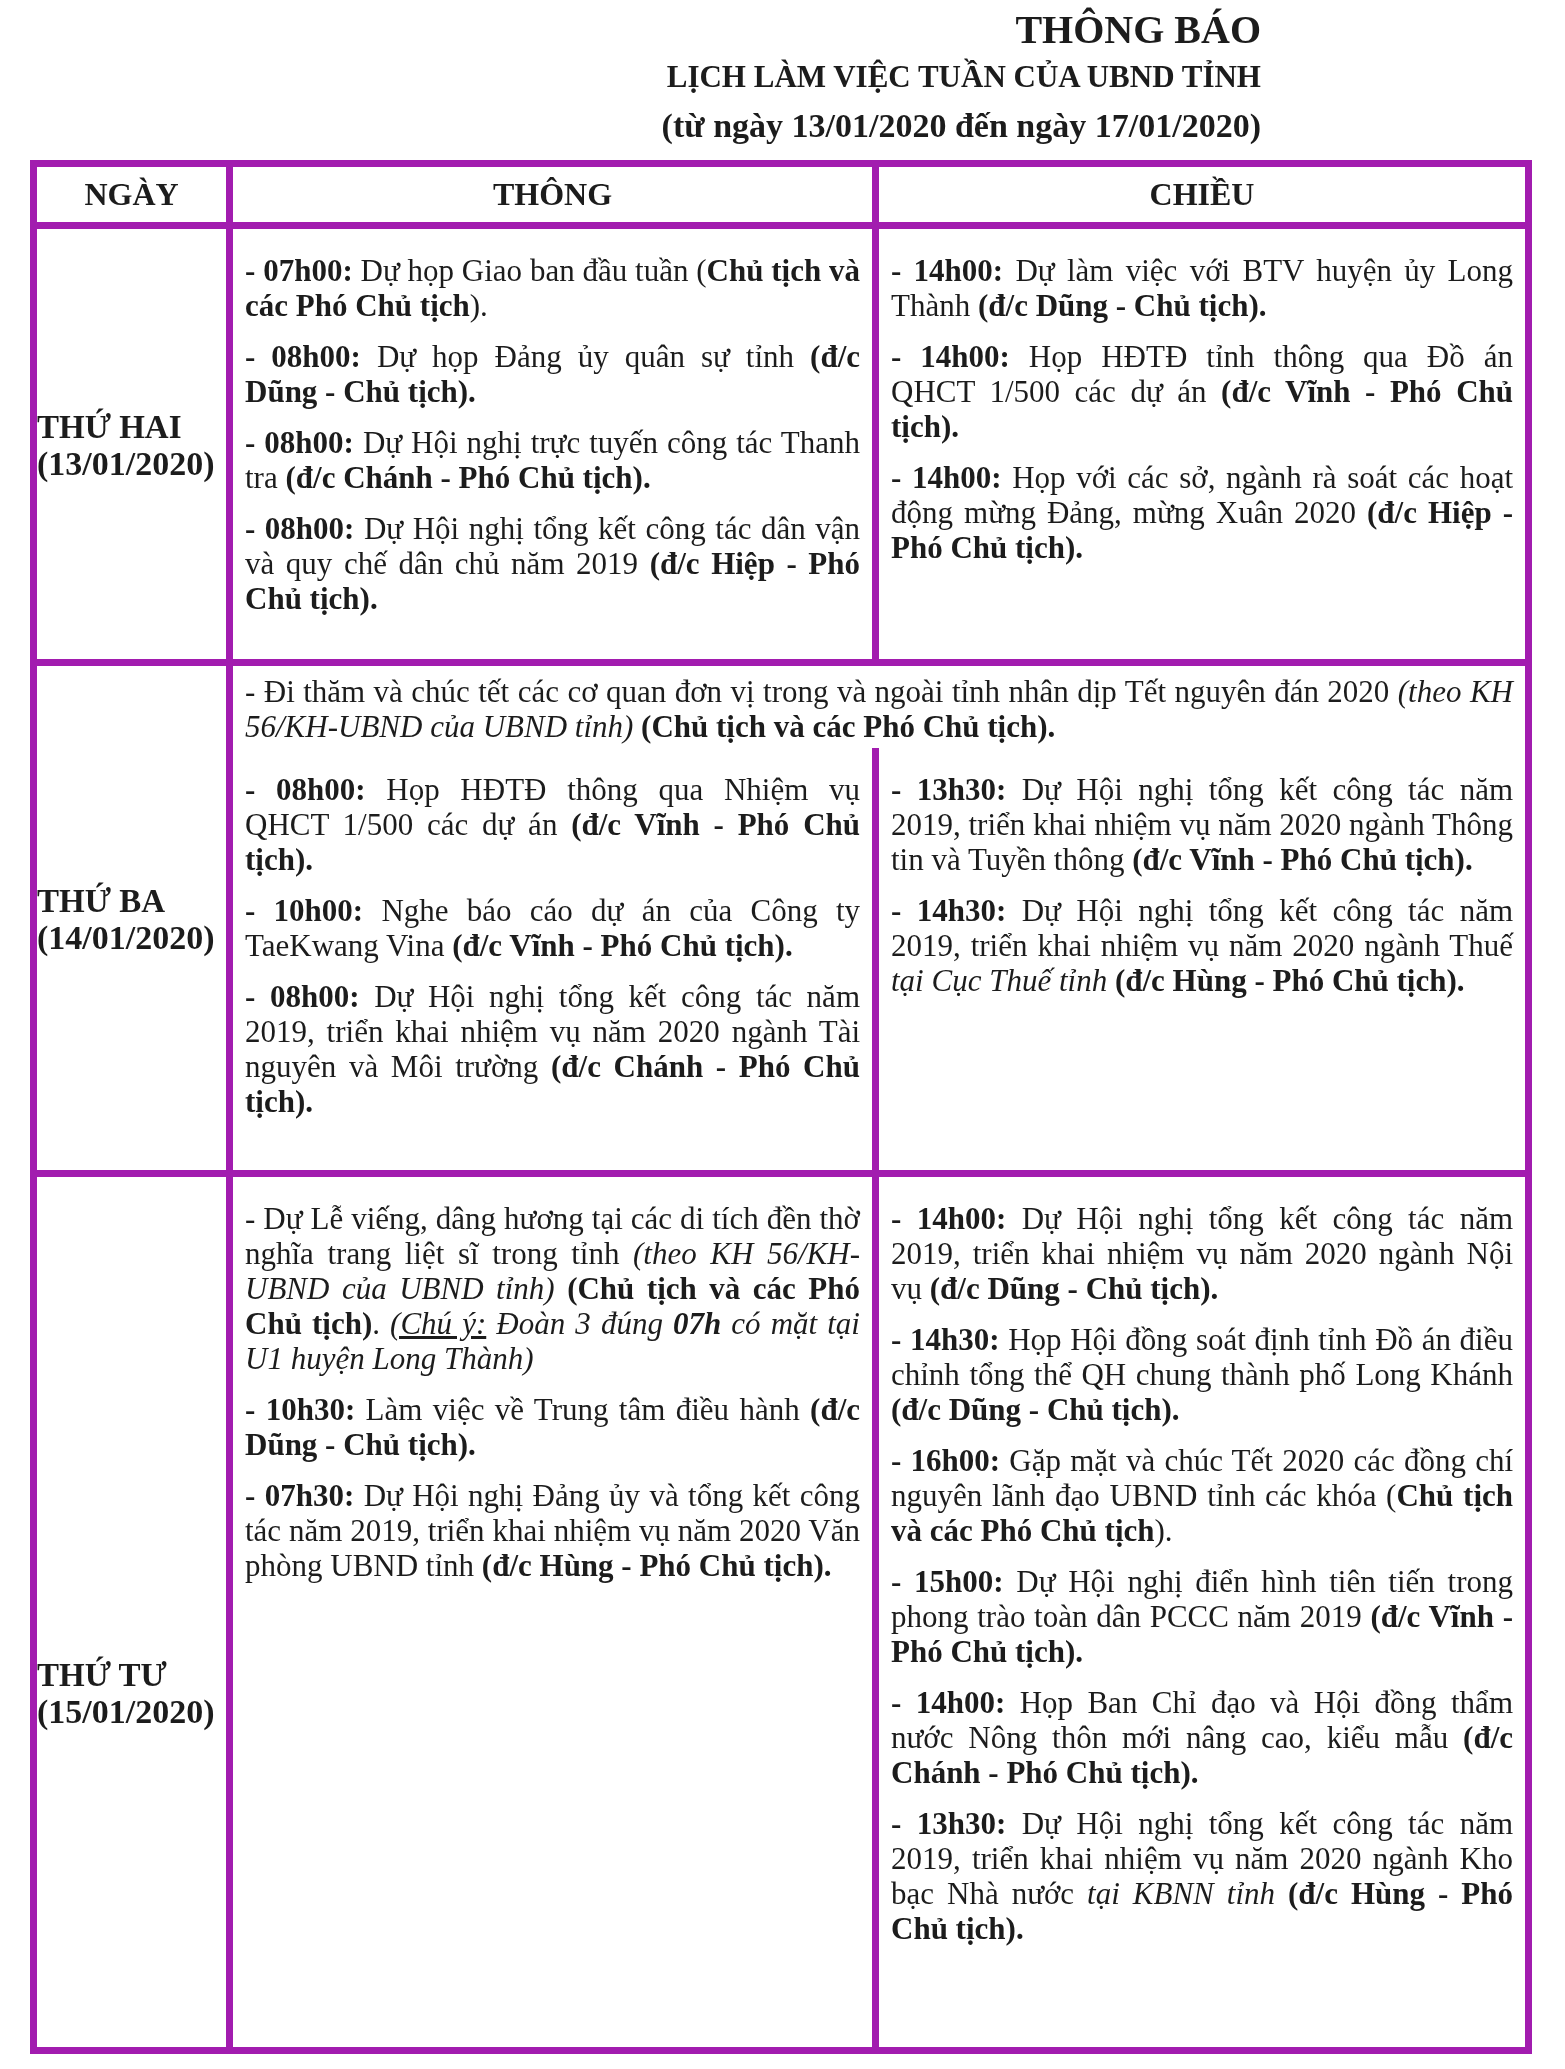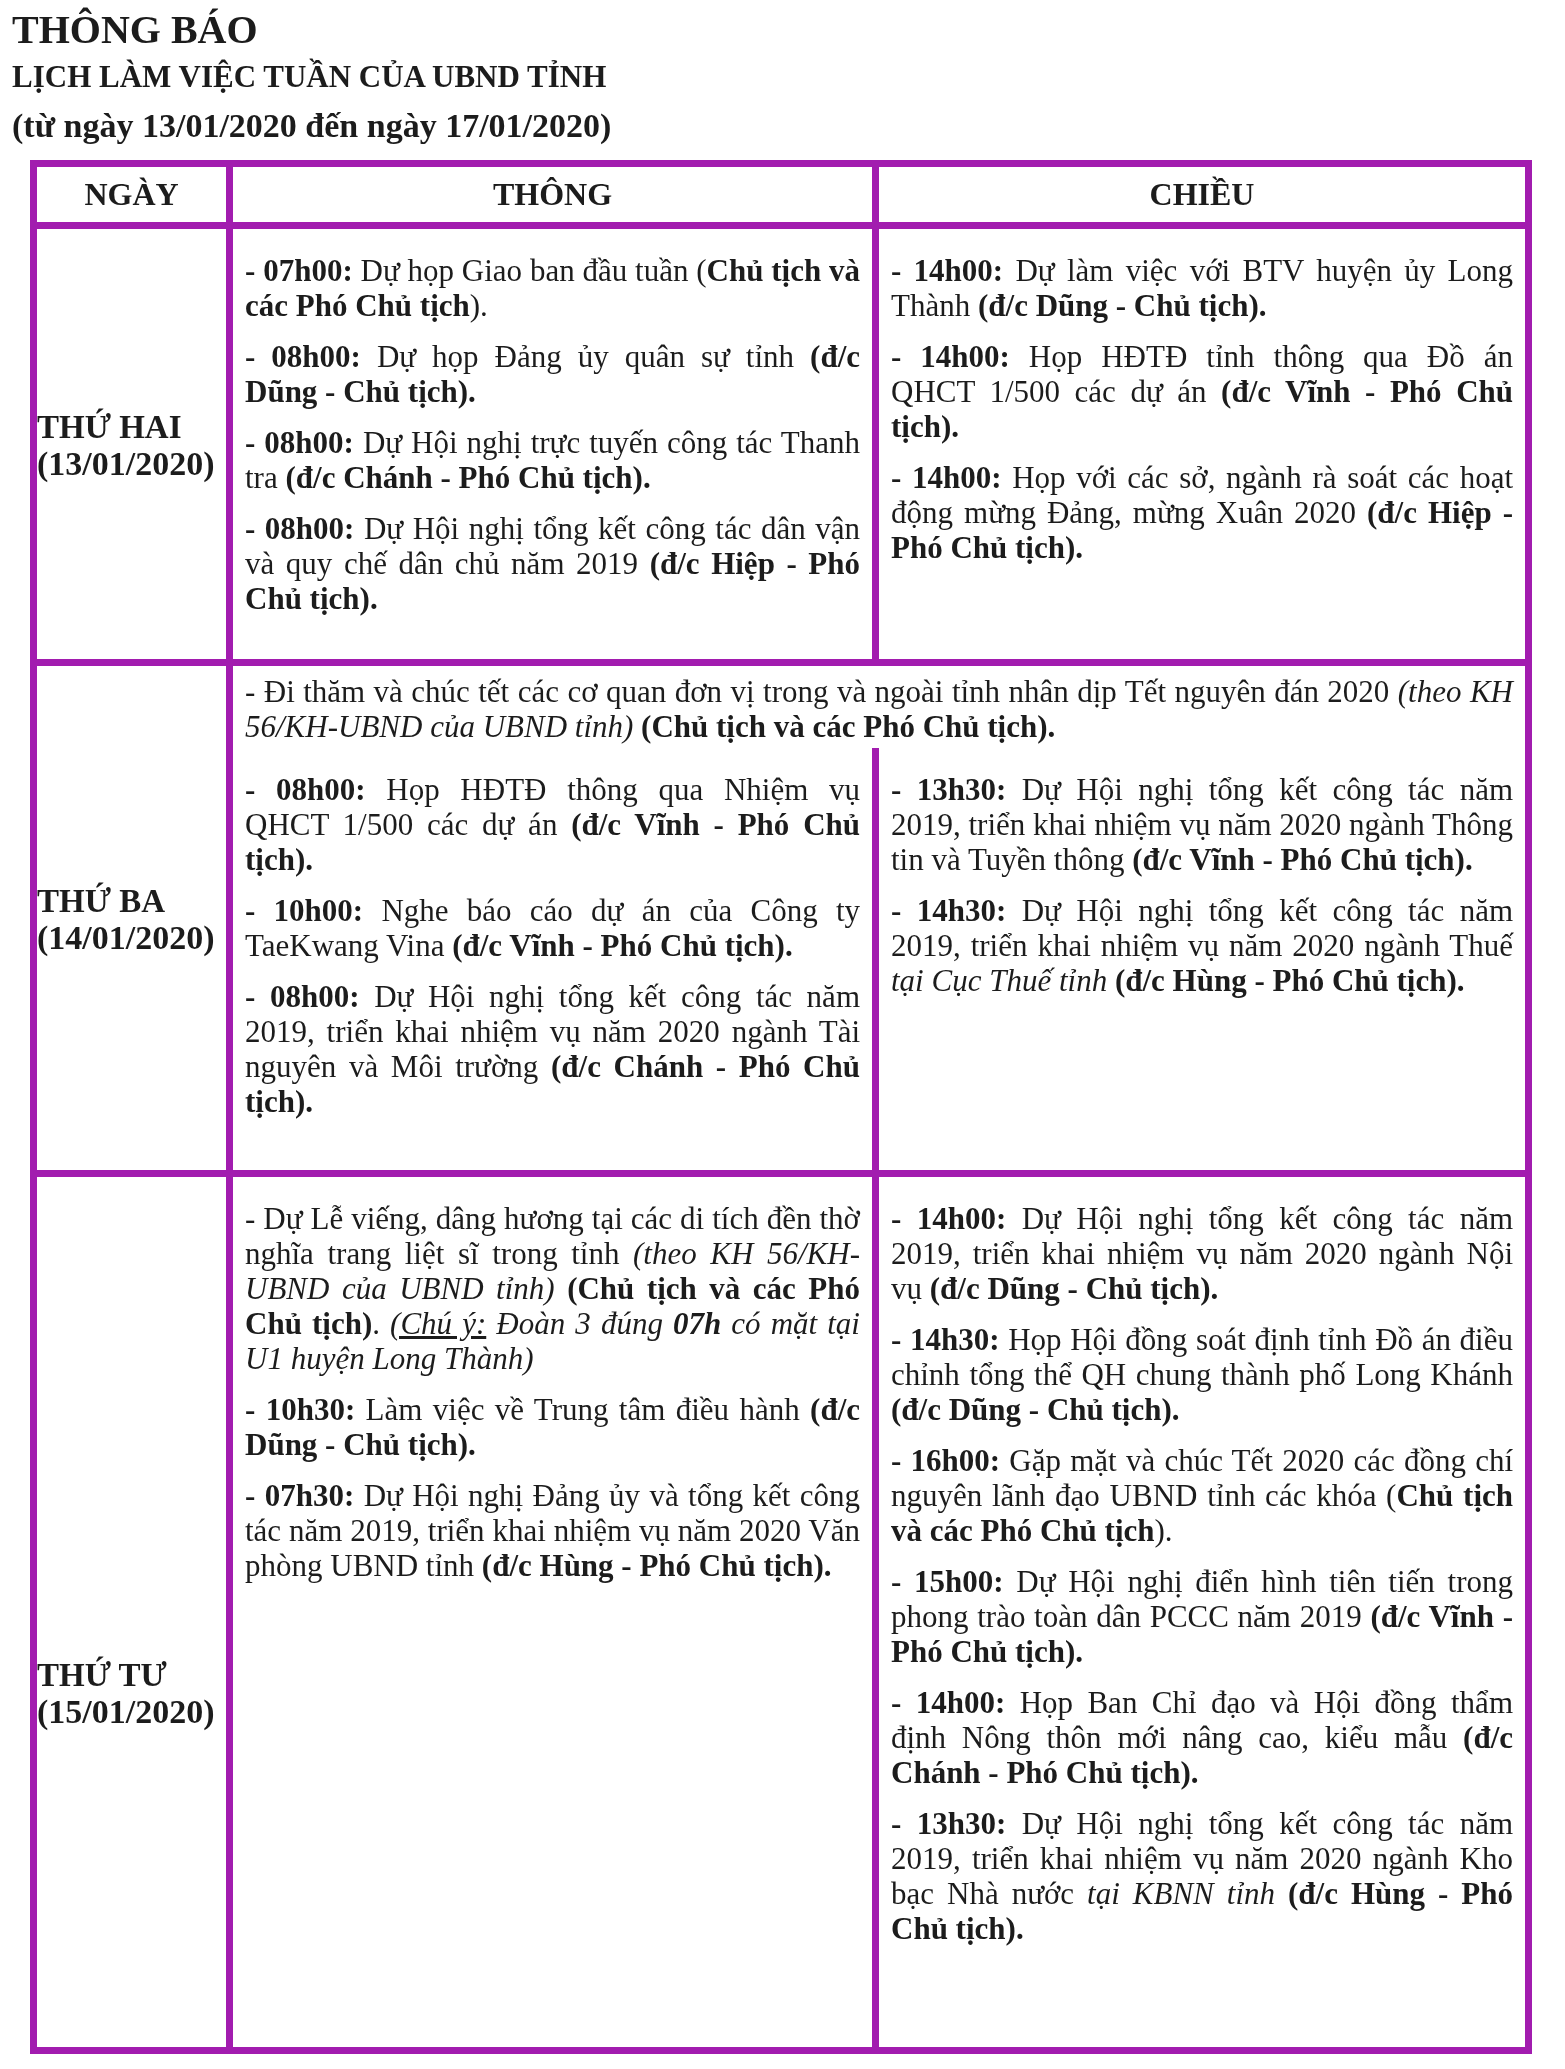--- a/index.html
+++ b/index.html
@@ -1,18 +1,18 @@
 <!DOCTYPE html>
 <html><head>
 <meta charset="utf-8">
 <style>
   html, body { margin:0; padding:0; background:#ffffff; }
   body { width:1565px; height:2069px; position:relative; overflow:hidden;
          font-family:"Liberation Serif", "DejaVu Serif", serif; color:#1c1c1c; }
-  .title { position:absolute; left:12px; width:1261px; text-align:left; font-weight:bold; }
+  .title { position:absolute; left:0; width:1261px; text-align:right; font-weight:bold; }
   .t1 { top:6px;  font-size:40px; line-height:48px; }
   .t2 { top:53px; font-size:31px; line-height:48px; }
   .t3 { top:104px; font-size:34px; line-height:44px; }
   table.sched { position:absolute; left:30px; top:160px; width:1495px;
          border-collapse:collapse; table-layout:fixed; }
   table.sched td, table.sched th { border:7px solid #a21caf; vertical-align:top; padding:0; }
   th { font-weight:bold; font-size:32px; height:55px; vertical-align:middle !important; text-align:center; }
   td.day { vertical-align:middle !important; font-weight:bold; }
   .day-name { display:block; font-size:33px; line-height:40px; }
   .day-date { display:block; font-size:34px; line-height:34px; }
@@ -94,18 +94,18 @@
       <td class="cell">
         <div class="item"><span>- Dự Lễ viếng, dâng hương tại các di tích đền thờ nghĩa trang liệt sĩ trong tỉnh </span><span class="i">(theo KH 56/KH-UBND của UBND tỉnh)</span><span class="b"> (Chủ tịch và các Phó Chủ tịch)</span><span>. </span><span class="i u">(Chú ý:</span><span class="i"> Đoàn 3 đúng </span><span class="i b">07h</span><span class="i"> có mặt tại U1 huyện Long Thành)</span></div>
         <div class="item"><span class="b">- 10h30:</span><span> Làm việc về Trung tâm điều hành </span><span class="b">(đ/c Dũng - Chủ tịch).</span></div>
         <div class="item"><span class="b">- 07h30:</span><span> Dự Hội nghị Đảng ủy và tổng kết công tác năm 2019, triển khai nhiệm vụ năm 2020 Văn phòng UBND tỉnh </span><span class="b">(đ/c Hùng - Phó  Chủ tịch).</span></div>
       </td>
       <td class="cell">
         <div class="item"><span class="b">- 14h00:</span><span> Dự Hội nghị tổng kết công tác năm 2019, triển khai nhiệm vụ năm 2020 ngành Nội vụ </span><span class="b">(đ/c Dũng - Chủ tịch).</span></div>
         <div class="item"><span class="b">- 14h30:</span><span> Họp Hội đồng soát định tỉnh Đồ án điều chỉnh tổng thể QH chung thành phố Long Khánh </span><span class="b">(đ/c Dũng - Chủ tịch).</span></div>
         <div class="item"><span class="b">- 16h00:</span><span> Gặp mặt và chúc Tết 2020 các đồng chí nguyên lãnh đạo UBND tỉnh các khóa (</span><span class="b">Chủ tịch và các Phó Chủ tịch</span><span>).</span></div>
         <div class="item"><span class="b"> - 15h00:</span><span> Dự Hội nghị điển hình tiên tiến trong phong trào toàn dân PCCC năm 2019 </span><span class="b">(đ/c Vĩnh - Phó Chủ tịch).</span></div>
-        <div class="item"><span class="b">- 14h00:</span><span> Họp Ban Chỉ đạo và Hội đồng thẩm định Nông thôn mới nâng cao, kiểu mẫu </span><span class="b">(đ/c Chánh - Phó Chủ tịch).</span></div>
+        <div class="item"><span class="b">- 14h00:</span><span> Họp Ban Chỉ đạo và Hội đồng thẩm nước Nông thôn mới nâng cao, kiểu mẫu </span><span class="b">(đ/c Chánh - Phó Chủ tịch).</span></div>
         <div class="item"><span class="b">- 13h30:</span><span> Dự Hội nghị tổng kết công tác năm 2019, triển khai nhiệm vụ năm 2020 ngành Kho bạc Nhà nước </span><span class="i">tại KBNN tỉnh</span><span class="b"> (đ/c Hùng - Phó Chủ tịch).</span></div>
       </td>
     </tr>
   </tbody>
 </table>
 
 </body></html>

